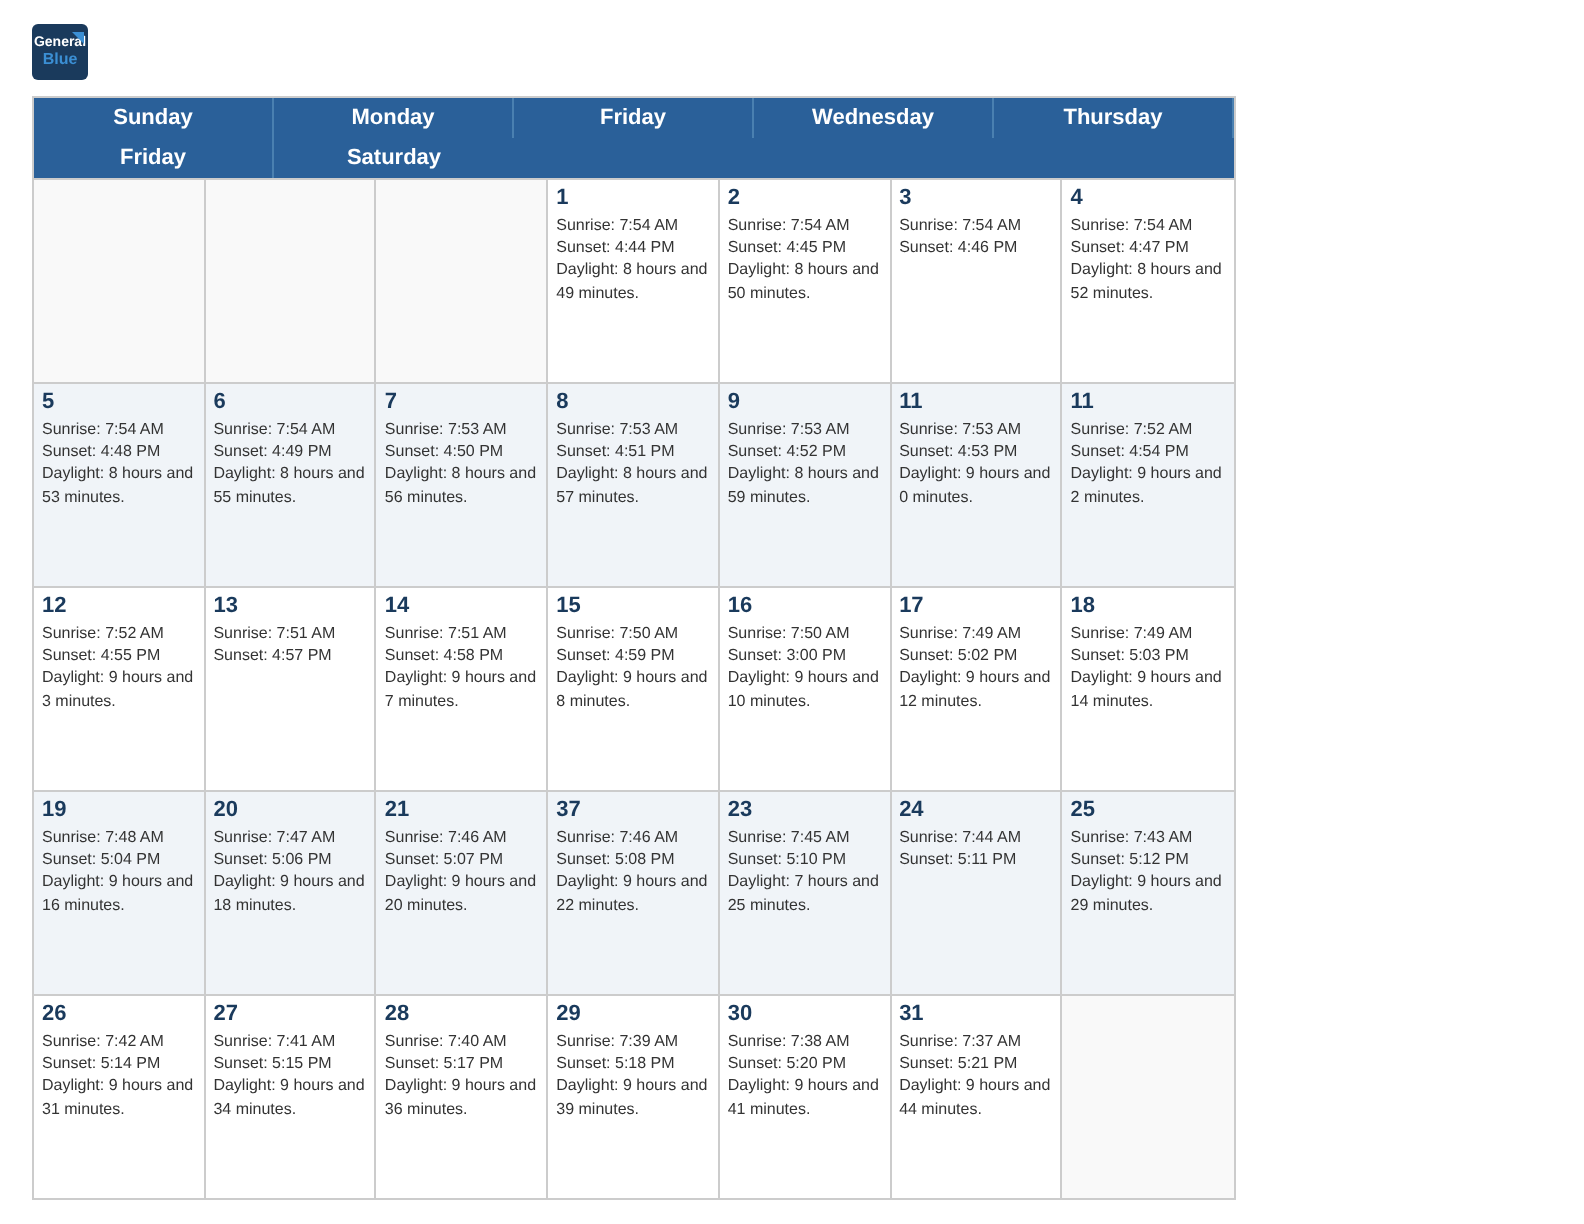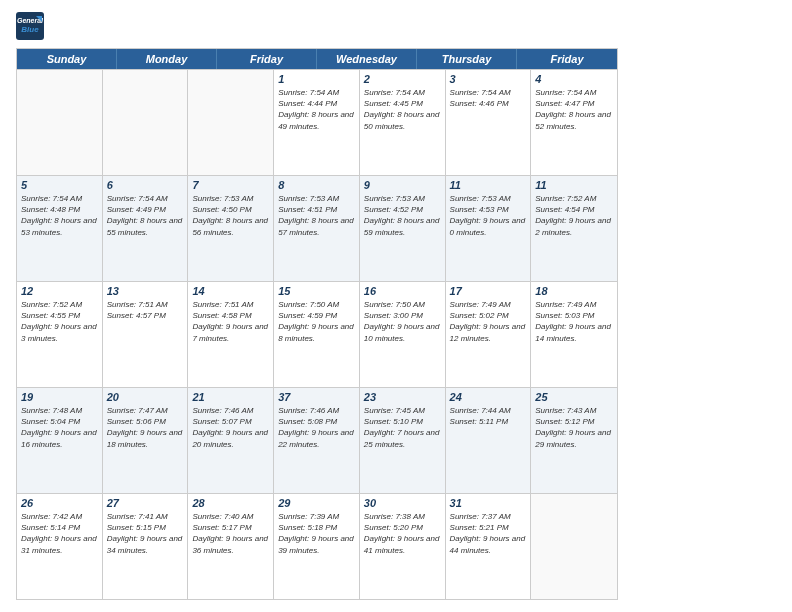--- a/index.html
+++ b/index.html
@@ -9,21 +9,20 @@
       width: 792px;
       height: 612px;
       overflow: hidden;
     }
     .page {
       width: 634px;
       height: 612px;
       padding: 12px 16px 12px 16px;
       display: flex;
       flex-direction: column;
-      font-style: italic;
     }
     .header {
       display: flex;
       justify-content: space-between;
       align-items: flex-start;
       margin-bottom: 8px;
     }
     .logo {
       display: flex;
       align-items: center;
@@ -46,21 +45,21 @@
       color: #555;
     }
     .calendar {
       flex: 1;
       display: flex;
       flex-direction: column;
       border: 1px solid #ccc;
     }
     .cal-header {
       display: grid;
-      grid-template-columns: repeat(6, 1fr);
+      grid-template-columns: repeat(5, 1fr);
       background: #2a6099;
     }
     .cal-header-cell {
       color: #fff;
       font-size: 11px;
       font-weight: bold;
       text-align: center;
       padding: 4px 2px;
       border-right: 1px solid #4a80b0;
     }
@@ -119,20 +118,21 @@
   </div>
 
   <div class="calendar">
     <div class="cal-header">
     <div class="cal-header-cell">Sunday</div>
         <div class="cal-header-cell">Monday</div>
         <div class="cal-header-cell">Friday</div>
         <div class="cal-header-cell">Wednesday</div>
         <div class="cal-header-cell">Thursday</div>
         <div class="cal-header-cell">Friday</div>
+        <div class="cal-header-cell">Saturday</div>
       </div>
     <div class="cal-body">
     <div class="cal-row">
           <div class="cal-cell empty"></div>
           <div class="cal-cell empty"></div>
           <div class="cal-cell empty"></div>
           <div class="cal-cell">
             <div class="day-num">1</div>
             <div class="cell-line">Sunrise: 7:54 AM</div>
             <div class="cell-line">Sunset: 4:44 PM</div>

